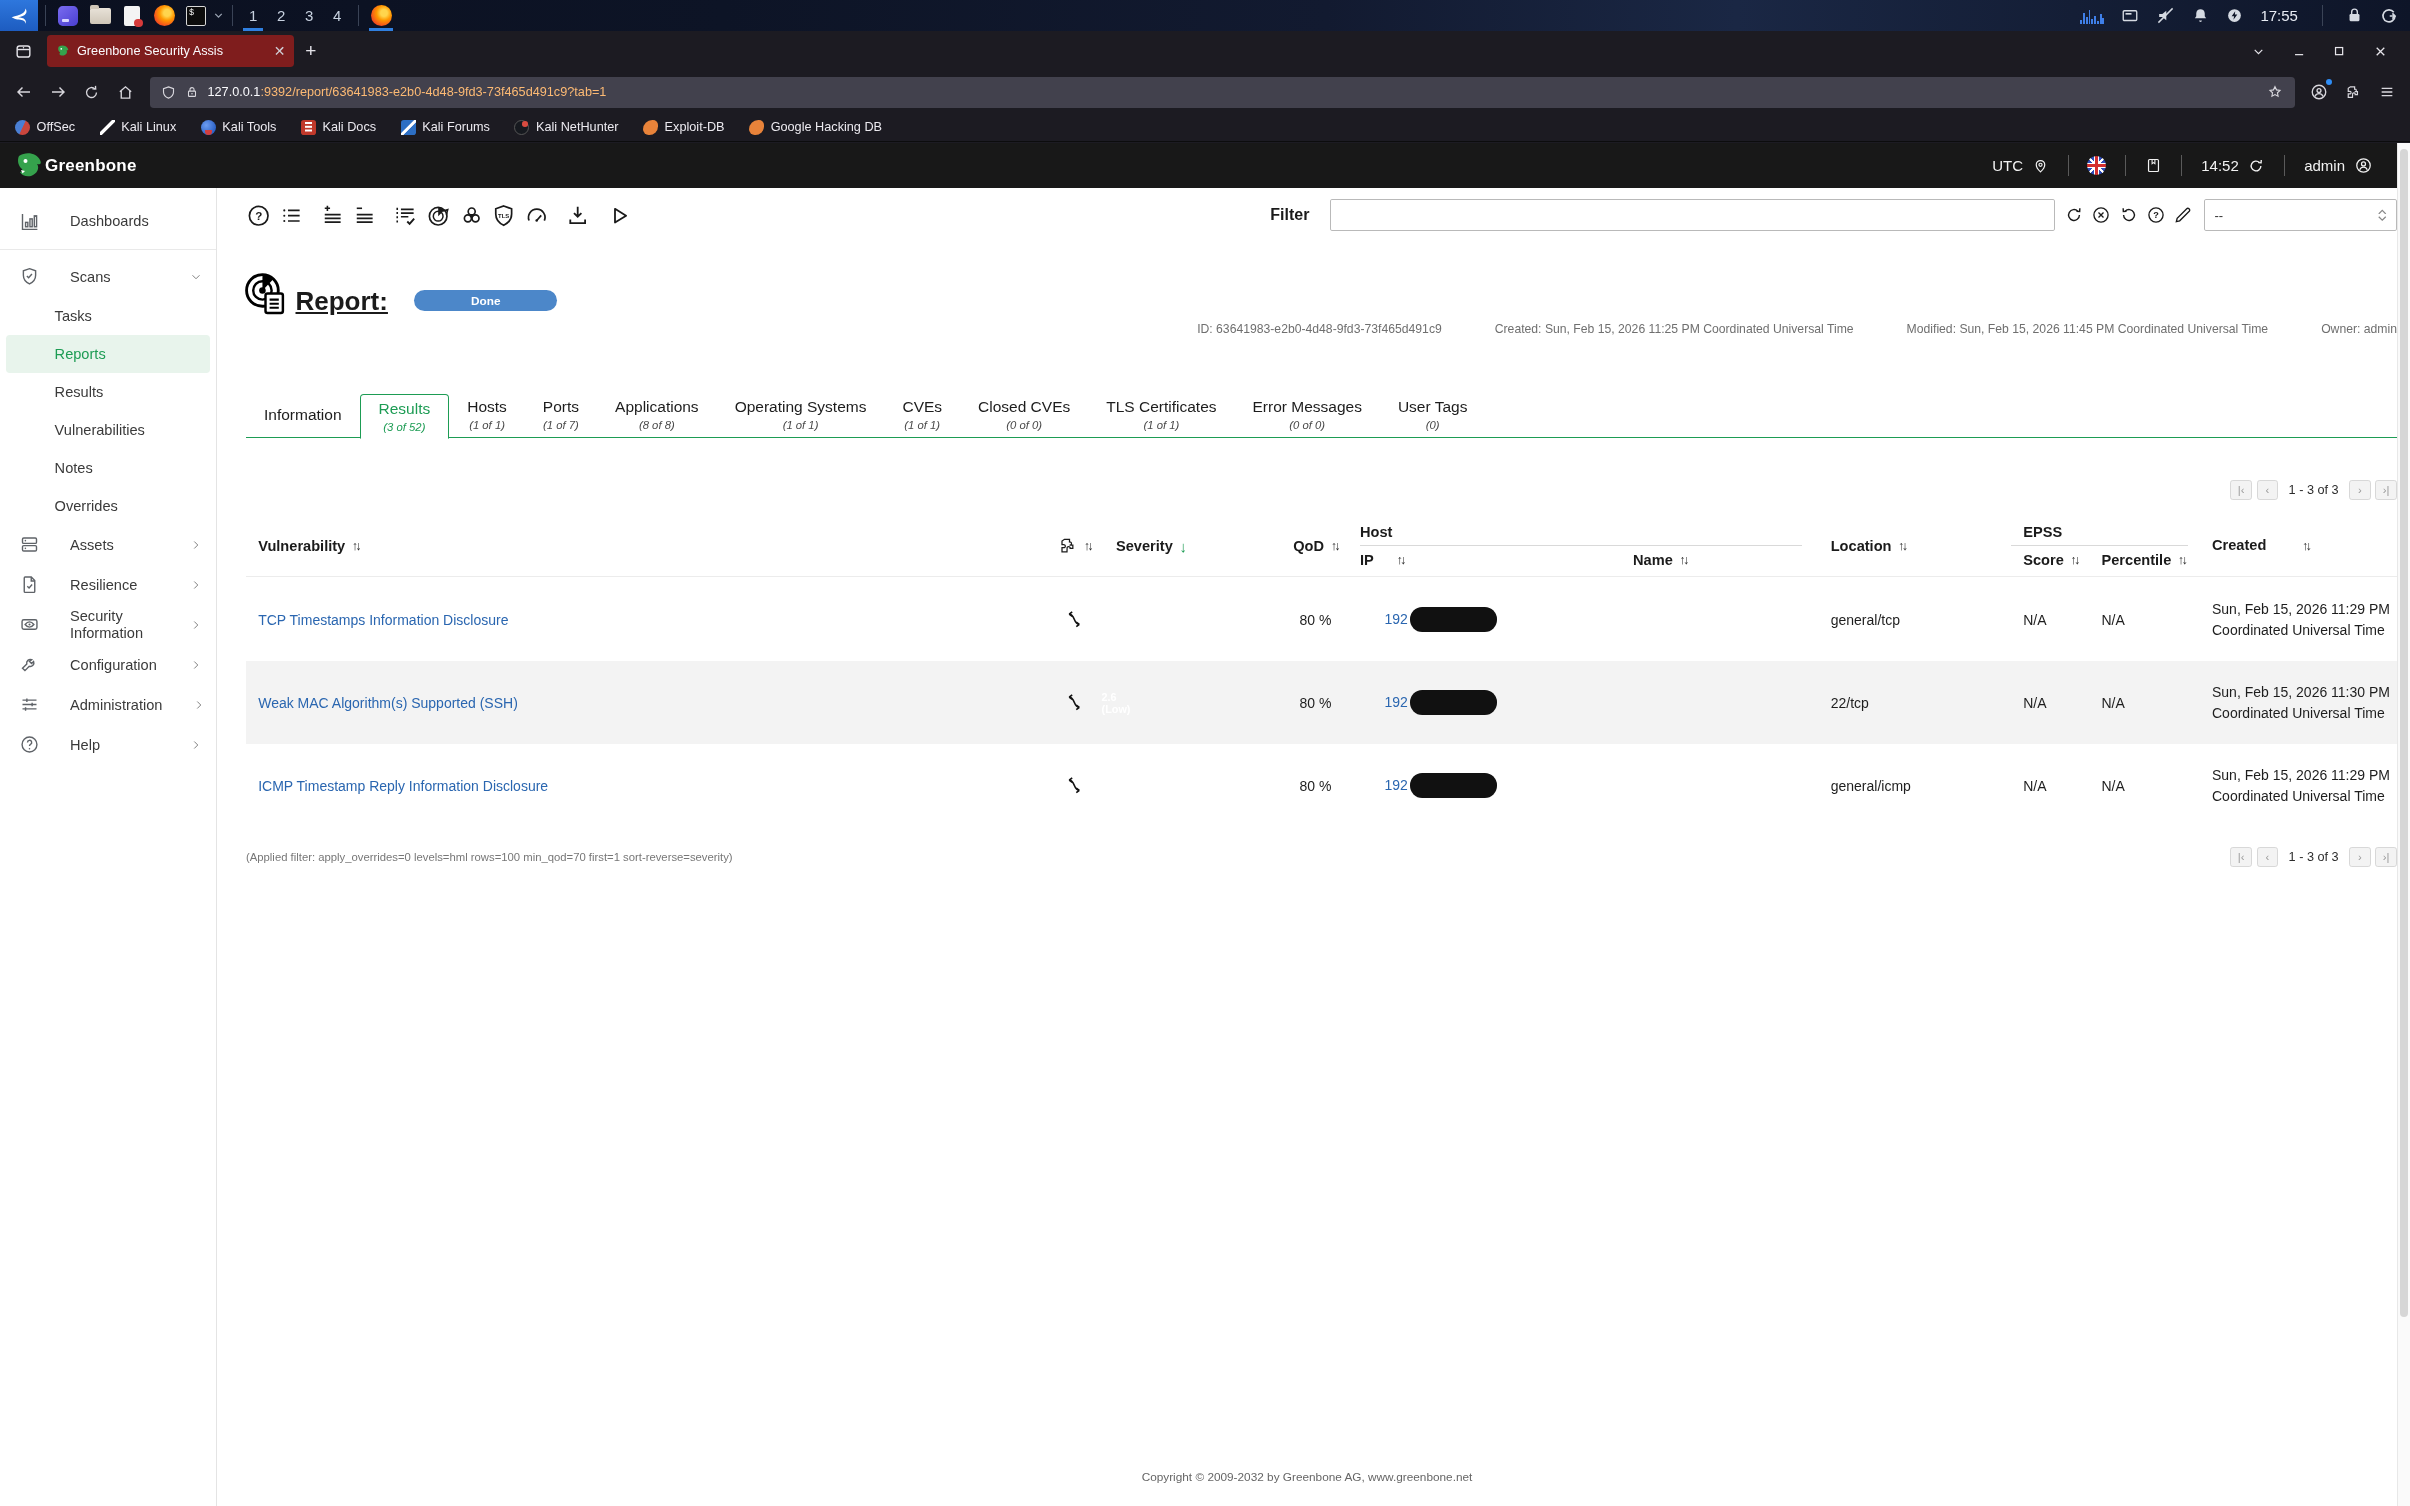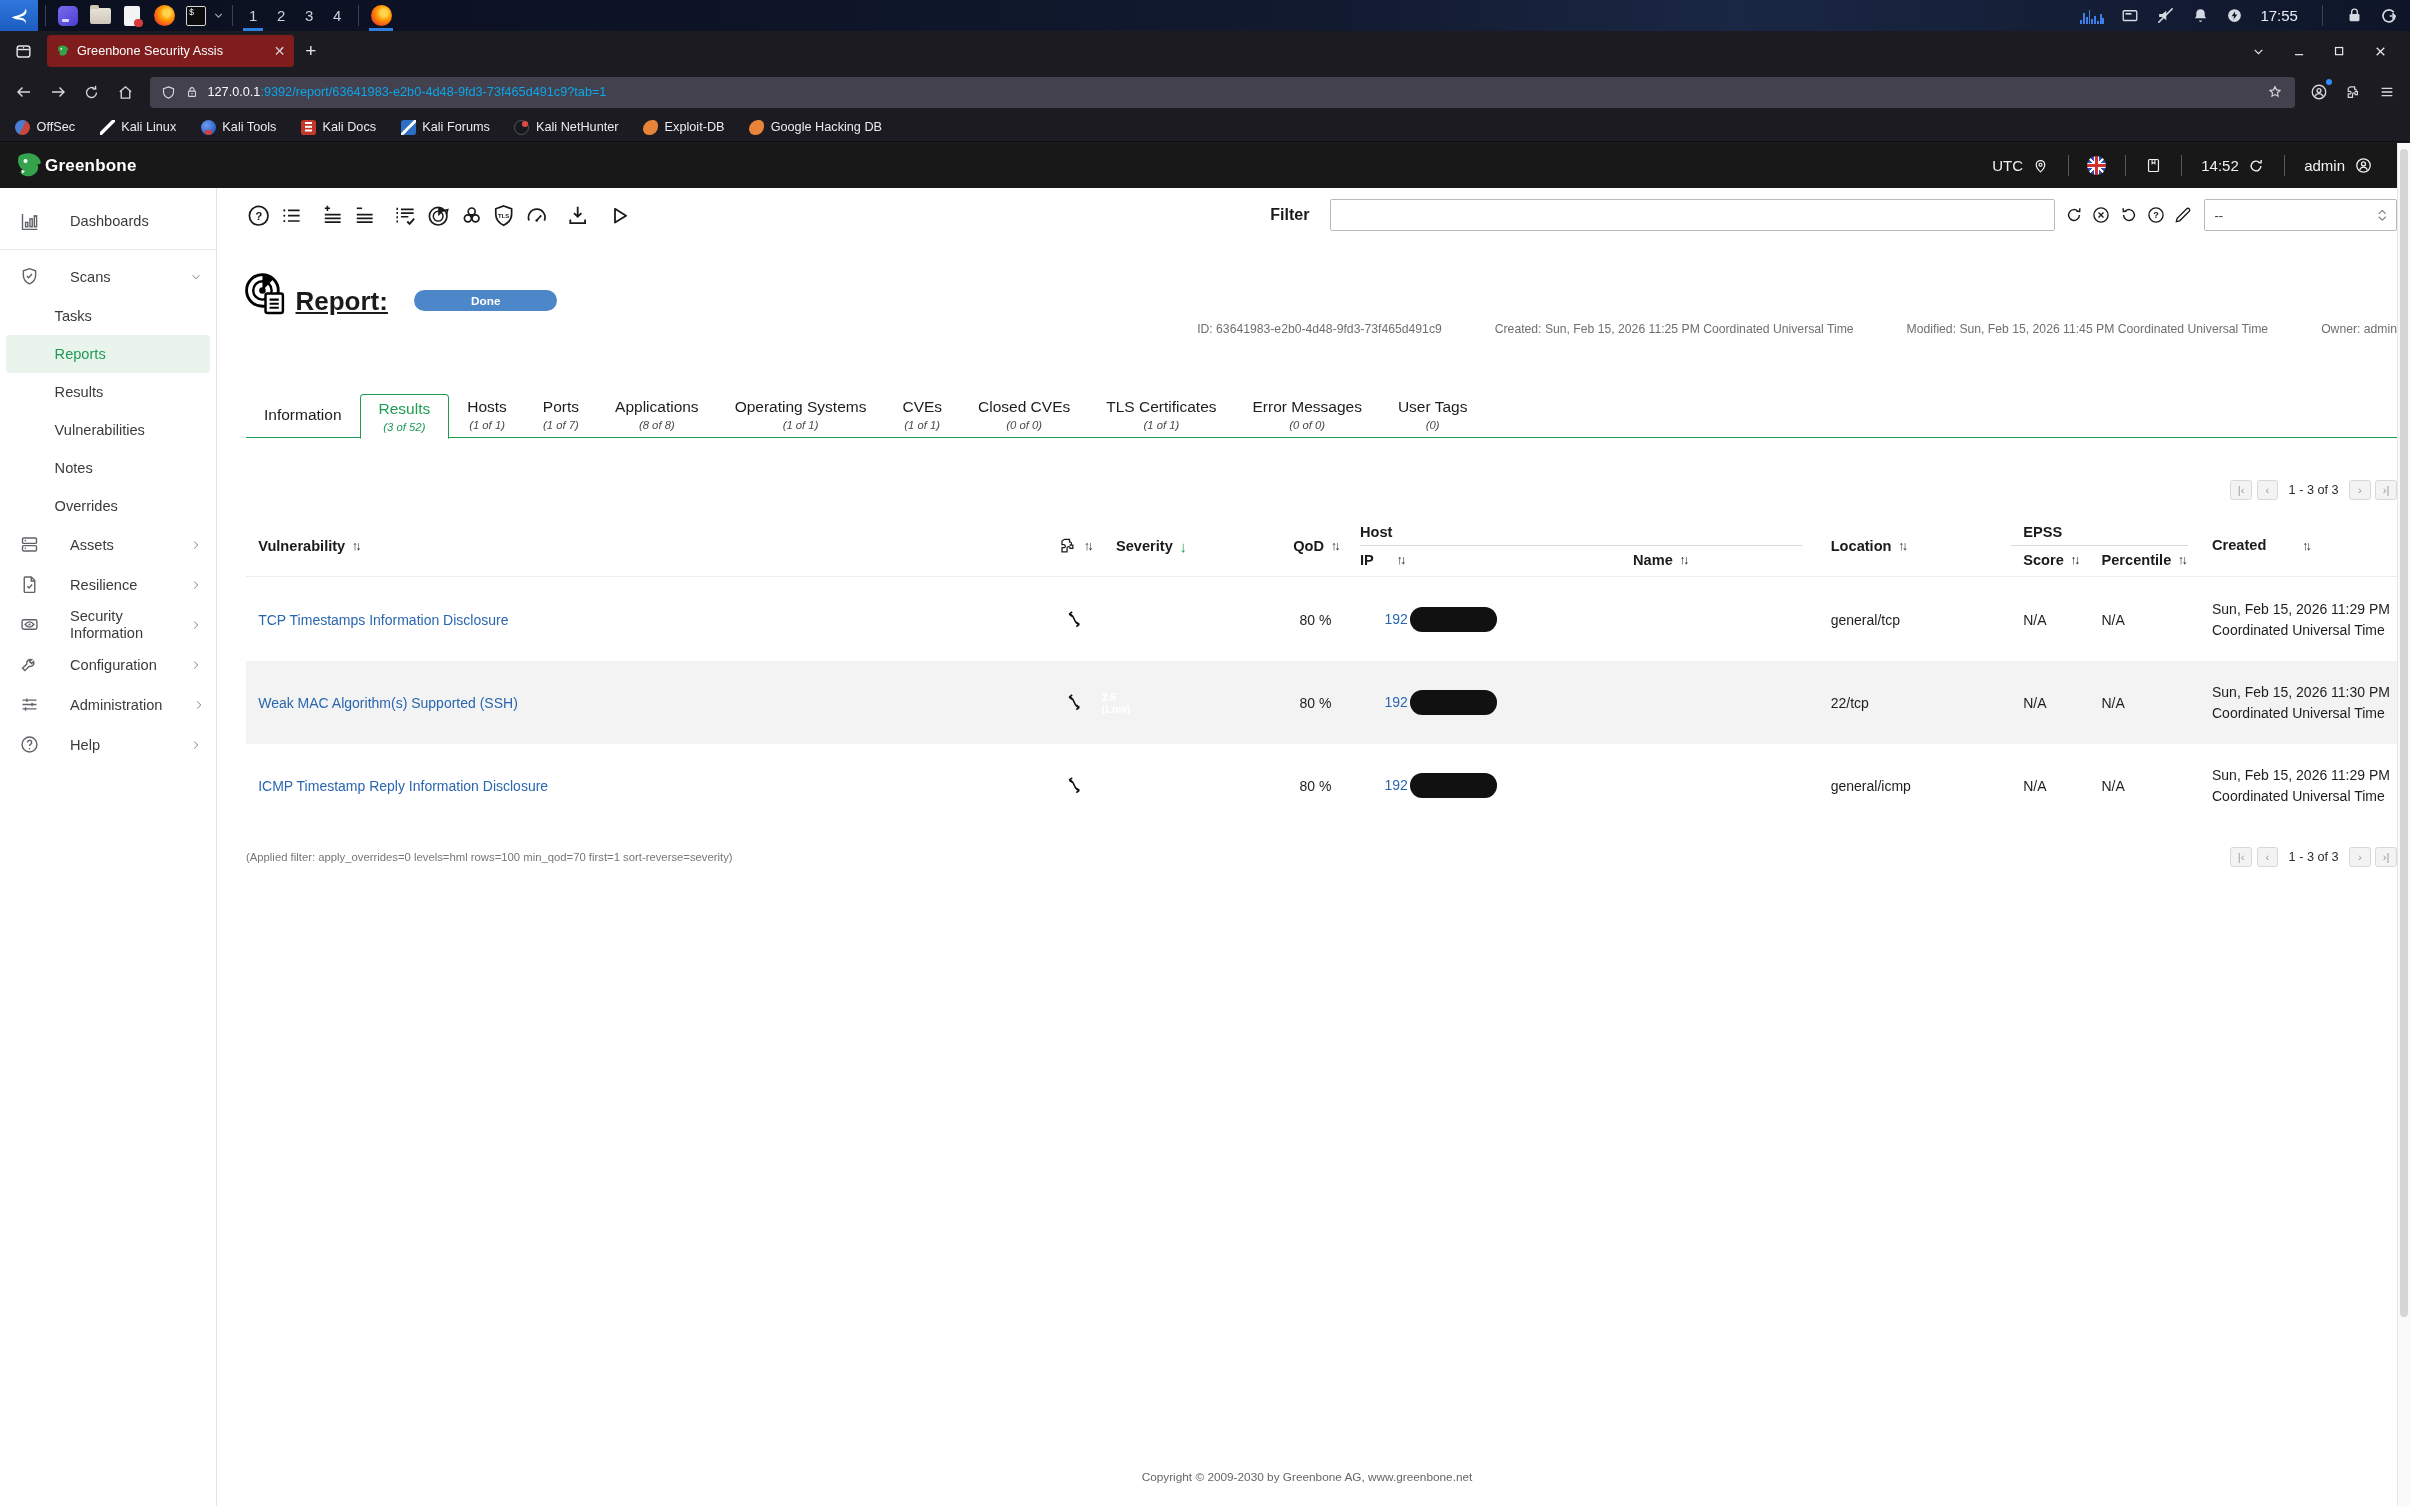--- a/index.html
+++ b/index.html
@@ -44,21 +44,21 @@
     display:flex; align-items:center; padding:0 8.5px; color:#fbfbfe; font-size:12.7px; }
   .tab-title { white-space:nowrap; overflow:hidden; flex:1;
     -webkit-mask-image:linear-gradient(90deg,#000 85%,transparent); mask-image:linear-gradient(90deg,#000 85%,transparent); }
   .tab-close { color:#d0cfd6; font-size:14px; margin-left:3.8px; }
   .newtab { color:#e3e2e8; font-size:19px; margin-left:11.3px; }
   .win-ctl { margin-left:auto; display:flex; align-items:center; gap:28px; padding-right:17px; color:#e6e5eb; }
   .navrow { height:42px; display:flex; align-items:center; padding:0 9.4px; gap:3.8px; }
   .nav-btn { width:30px; height:30px; display:flex; align-items:center; justify-content:center; color:#d8d7dd; }
   .urlbar { flex:1; height:31px; margin:0 5.6px; background:#42414d; border-radius:3.8px;
     display:flex; align-items:center; padding:0 11.3px; color:#fbfbfe; font-size:12.7px; gap:8.5px; }
-  .url-host { color:#fbfbfe; } .url-rest { color:#0ea5e9; }
+  .url-host { color:#fbfbfe; } .url-rest { color:#fdba74; }
   .url-star { margin-left:auto; color:#d8d7dd; }
   .bookrow { height:29px; display:flex; align-items:center; padding:0 15px; gap:24.5px;
     color:#eceaf0; font-size:12.7px; border-bottom:0.9px solid #0c0c0d; }
   .bm { display:flex; align-items:center; }
   .fav { width:15px; height:15px; border-radius:2.8px; display:inline-block; margin-right:6.6px; position:relative; }
   .fav-offsec { border-radius:50%; background:linear-gradient(115deg,#4a7fd4 48%,#c9463d 52%); }
   .fav-kali { background:linear-gradient(135deg,transparent 38%,#fff 42%,#fff 54%,transparent 58%); border-radius:0; }
   .fav-kalitools { border-radius:50%; background:radial-gradient(circle at 35% 35%,#6d9df2,#2d63c8 70%);}
   .fav-kalitools::after { content:""; position:absolute; left:3.8px; bottom:0px; width:7.5px; height:4.7px; background:#d23f3f; border-radius:0 0 3.8px 3.8px; }
   .fav-kalidocs { background:#c0392b; }
@@ -888,15 +888,15 @@
     <span class="applied-filter">(Applied filter: apply_overrides=0 levels=hml rows=100 min_qod=70 first=1 sort-reverse=severity)</span>
     <div class="pager pager-bottom">
       <span class="pg-btn">|‹</span>
       <span class="pg-btn">‹</span>
       <span class="pg-text">1 - 3 of 3</span>
       <span class="pg-btn">›</span>
       <span class="pg-btn">›|</span>
     </div>
   </div>
 
-  <div class="copyright">Copyright © 2009-2030 by Greenbone AG, www.greenbone.net</div>
+  <div class="copyright">Copyright © 2009-2032 by Greenbone AG, www.greenbone.net</div>
 </div>
 
 
 </body></html>

